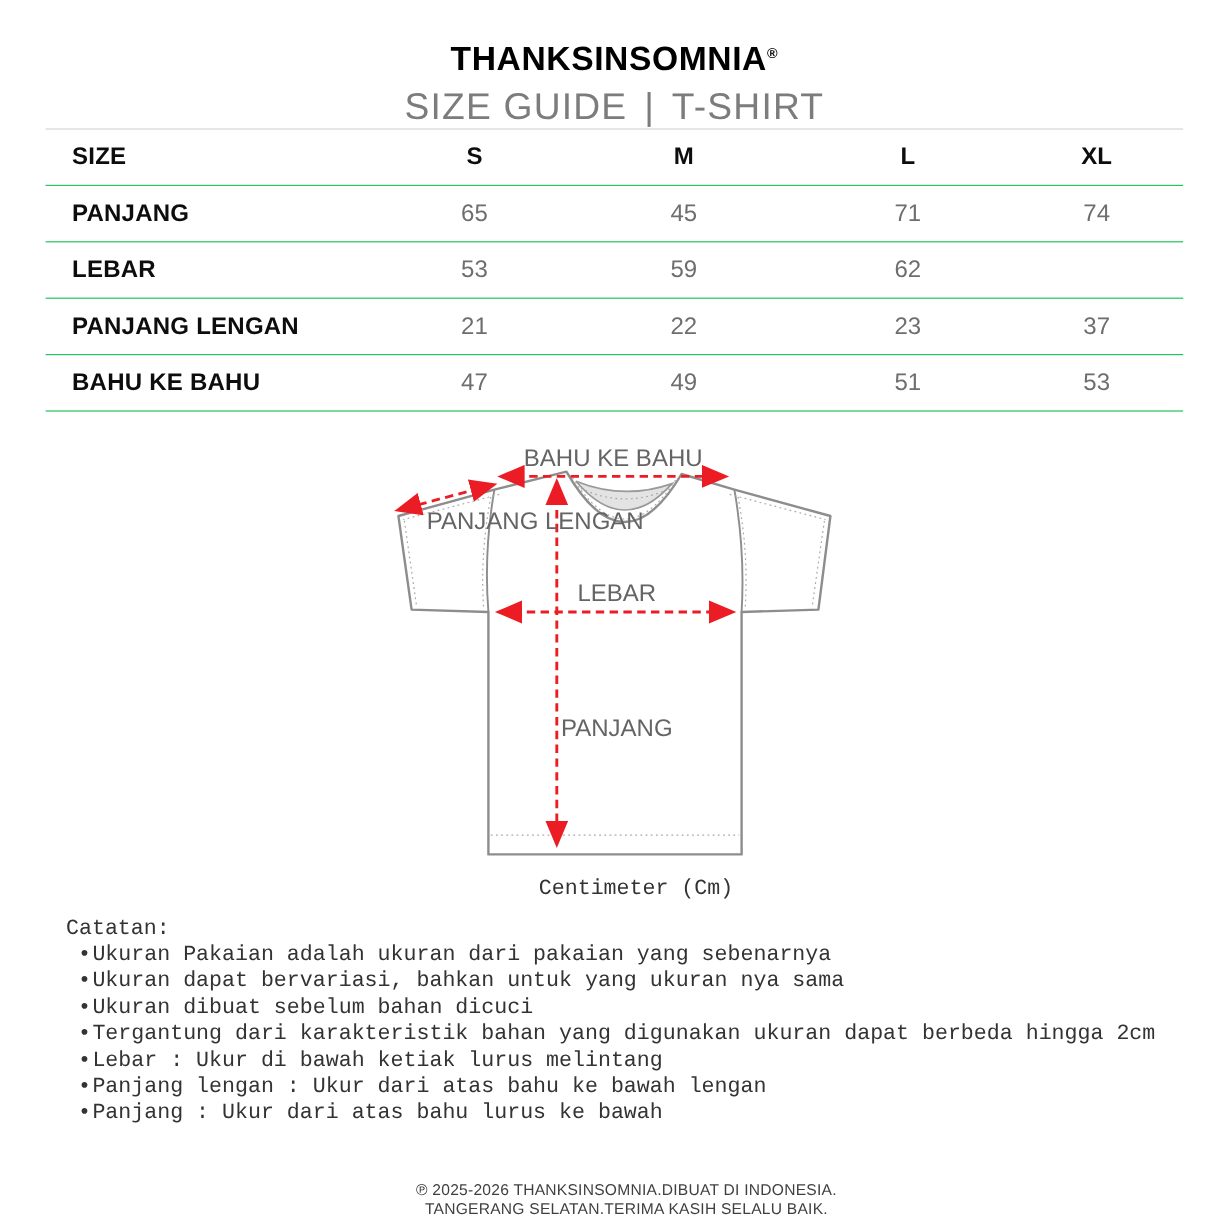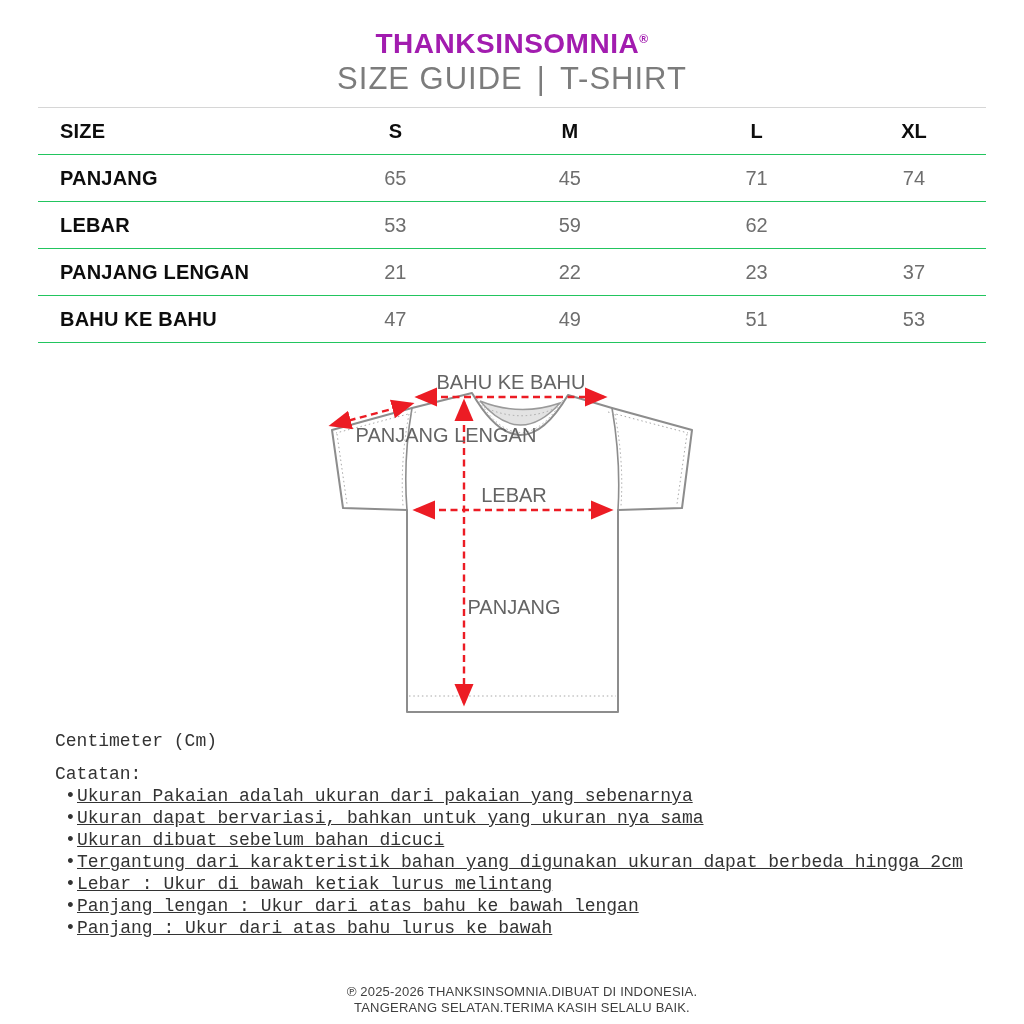--- a/index.html
+++ b/index.html
@@ -4,21 +4,21 @@
 <style>
   * { margin:0; padding:0; box-sizing:border-box; }
   html,body { background:#ffffff; }
   body {
     width:1024px; height:1024px; position:relative; overflow:hidden;
     font-family:"Liberation Sans", sans-serif; color:#111;
   }
 
   
   .header { position:absolute; top:24px; left:0; width:1024px; text-align:center; }
-  .brand { font-size:28px; font-weight:bold; letter-spacing:0.5px; color:#a21caf; line-height:30px; }
+  .brand { font-size:28px; font-weight:bold; letter-spacing:0.5px; color:#000000; line-height:40px; }
   .brand sup { font-size:12px; font-weight:bold; vertical-align:super; }
   .subtitle { margin-top:7px; font-size:31px; color:#7c7c7c; letter-spacing:1px; line-height:26px; }
   .subtitle .divider { margin:0 14px; }
 
   
   .size-table { position:absolute; top:107px; left:38px; width:948px; border-top:1px solid #d6d6d6; }
   .t-row { display:grid; grid-template-columns:30% 15.4% 21.4% 18% 15.2%;
            height:47px; align-items:center; border-bottom:1px solid #22c55e; }
   .t-cell { font-size:20px; }
   .t-cell.lbl { padding-left:22px; font-weight:bold; color:#0d0d0d; letter-spacing:0.2px; }
@@ -29,22 +29,22 @@
   .diagram-svg { position:absolute; left:300px; top:358px; width:430px; height:362px; }
   .diag-label { position:absolute; font-size:20px; color:#646464; text-align:center; z-index:3; white-space:nowrap; }
   .lab-shoulder { left:411px; top:371px; width:200px; }
   .lab-sleeve   { left:346px; top:424px; width:200px; }
   .lab-width    { left:439px; top:484px; width:150px; }
   .lab-length   { left:439px; top:596px; width:150px; }
 
   
   .notes { position:absolute; left:55px; top:730px; width:950px;
            font-family:"Liberation Mono", monospace; font-size:18px; color:#333; line-height:22px; }
-  .notes .unit { margin-bottom:11px; }
-  .note-line { white-space:nowrap;text-decoration:underline; }
+  .notes .unit { margin-bottom:11px;text-align:center; }
+  .note-line { white-space:nowrap; }
   .note-line .marker { display:inline-block; width:22px; text-align:left; padding-left:10px; }
 
   
   .footer { position:absolute; top:984px; left:0; width:1024px; text-align:center;
             font-size:13px; color:#3f3f3f; line-height:16px; letter-spacing:0.2px;padding-left:20px; }
 </style>
 </head>
 <body>
 
 <div class="header">

